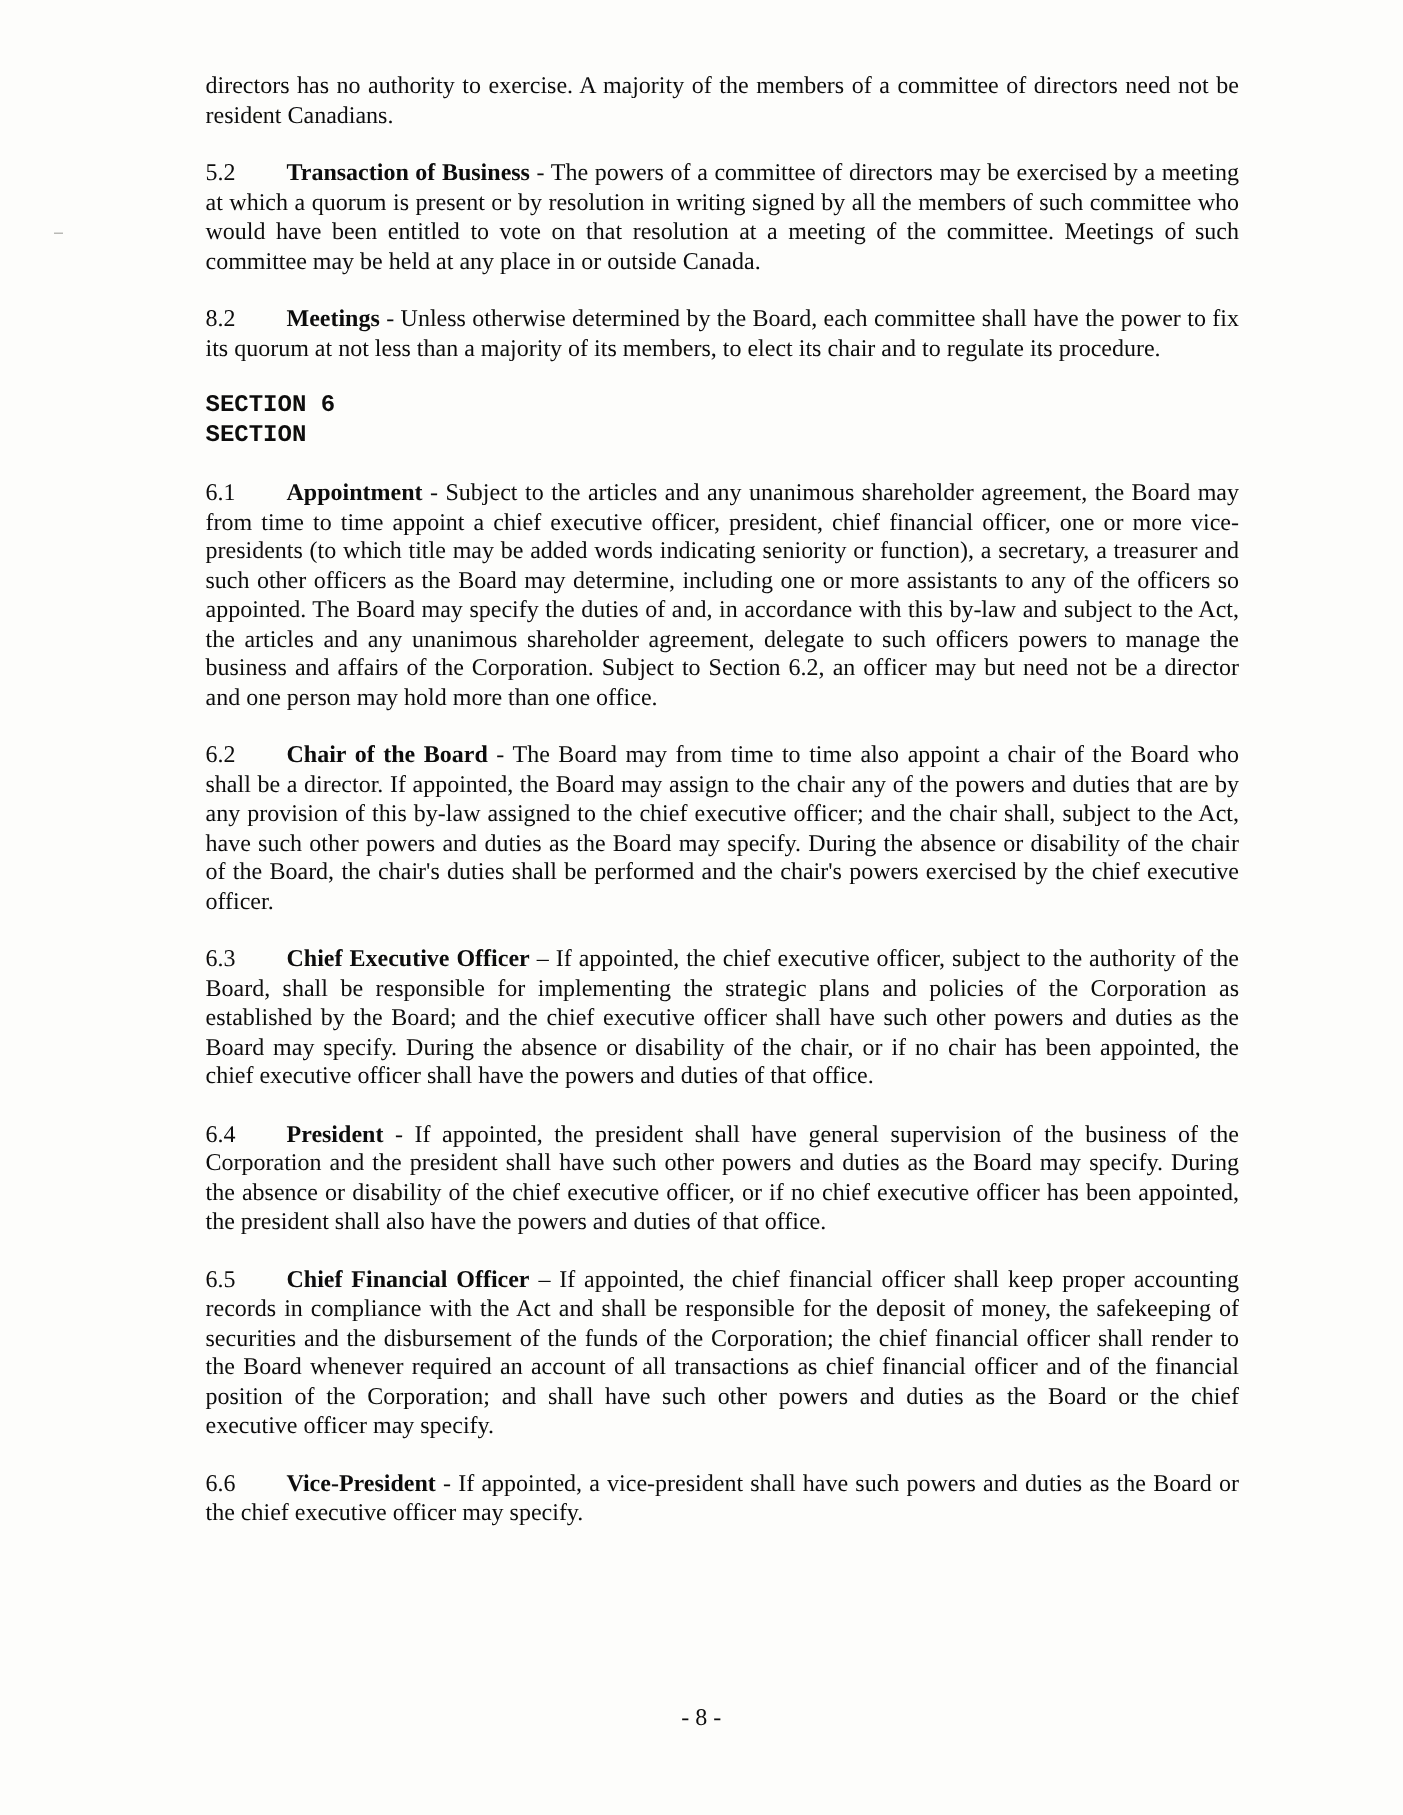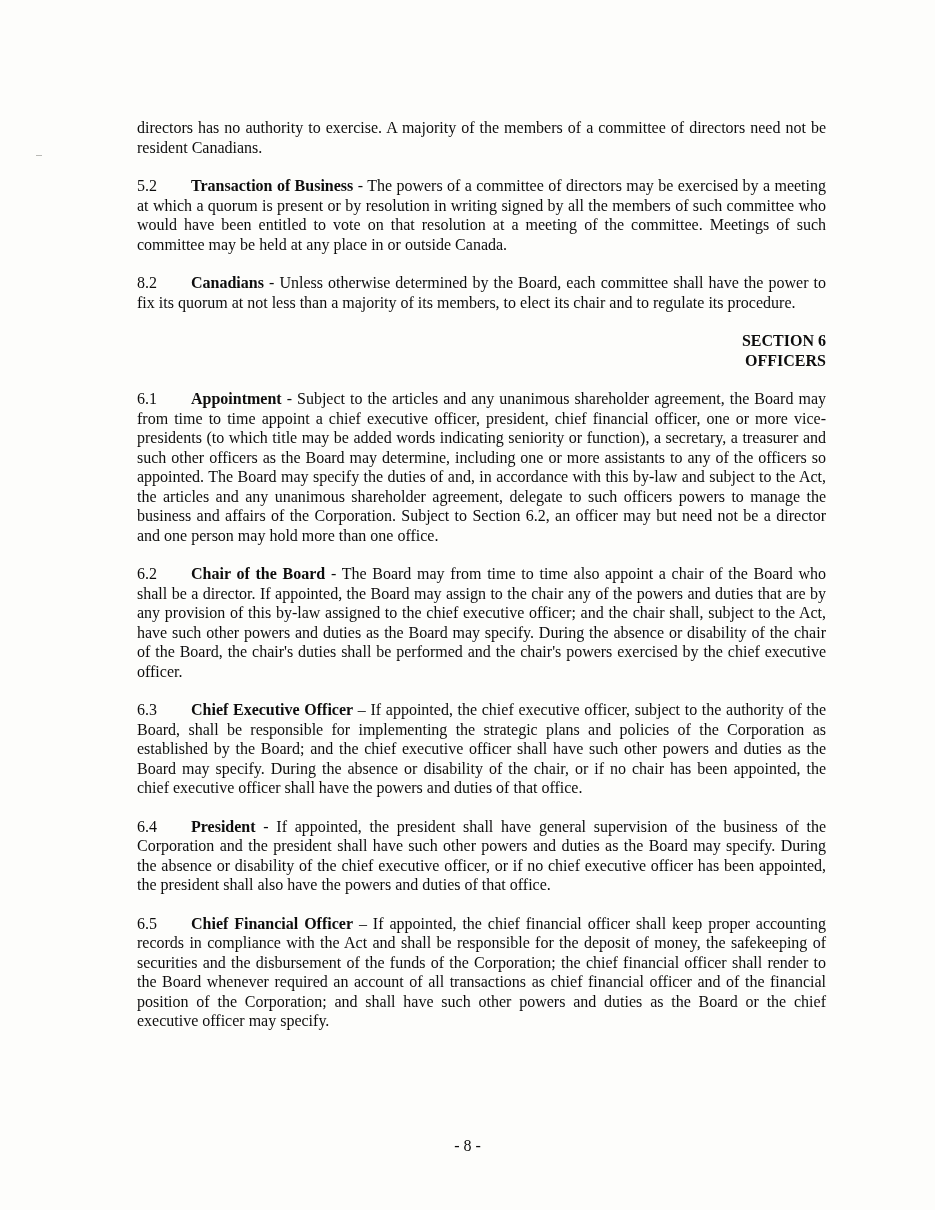--- a/index.html
+++ b/index.html
@@ -7,42 +7,43 @@
     padding: 0;
     background: #e9e9e7;
   }
   .page {
     position: relative;
     width: 935px;
     height: 1210px;
     margin: 0 auto;
     background: #fdfdfb;
     box-sizing: border-box;
-    padding: 118px 109px 0 137px;
+    padding: 48px 109px 0 137px;
     font-family: "Liberation Serif", serif;
     font-size: 16px;
     line-height: 19.5px;
     color: #0d0d0d;
     overflow: hidden;
   }
   .para {
     margin: 0 0 19px 0;
     text-align: justify;
   }
   .clause .num {
     display: inline-block;
     width: 54px;
   }
   .clause .title {
     font-weight: bold;
   }
   .section-heading {
-    text-align: right;
+    text-align: left;
     font-weight: bold;
     margin: 9px 0 19px 0;
+    font-family: Liberation Mono, monospace;
   }
   .footer {
     position: absolute;
     left: 0;
     right: 0;
     bottom: 55px;
     text-align: center;
     font-family: "Liberation Serif", serif;
     font-size: 16px;
     color: #0d0d0d;
@@ -63,26 +64,26 @@
 
   <div class="scan-artifact"></div>
 
   <p class="para">directors has no authority to exercise.  A majority of the members of a committee of directors need not be resident Canadians.</p>
 
   <p class="para clause">
     <span class="num">5.2</span><span class="title">Transaction of Business</span><span class="body"> - The powers of a committee of directors may be exercised by a meeting at which a quorum is present or by resolution in writing signed by all the members of such committee who would have been entitled to vote on that resolution at a meeting of the committee.  Meetings of such committee may be held at any place in or outside Canada.</span>
   </p>
 
   <p class="para clause">
-    <span class="num">8.2</span><span class="title">Canadians</span><span class="body"> - Unless otherwise determined by the Board, each committee shall have the power to fix its quorum at not less than a majority of its members, to elect its chair and to regulate its procedure.</span>
+    <span class="num">8.2</span><span class="title">Meetings</span><span class="body"> - Unless otherwise determined by the Board, each committee shall have the power to fix its quorum at not less than a majority of its members, to elect its chair and to regulate its procedure.</span>
   </p>
 
   <div class="section-heading">
     <div>SECTION 6</div>
-    <div>OFFICERS</div>
+    <div>SECTION</div>
   </div>
 
   <p class="para clause">
     <span class="num">6.1</span><span class="title">Appointment</span><span class="body"> - Subject to the articles and any unanimous shareholder agreement, the Board may from time to time appoint a chief executive officer, president, chief financial officer, one or more vice-presidents (to which title may be added words indicating seniority or function), a secretary, a treasurer and such other officers as the Board may determine, including one or more assistants to any of the officers so appointed.  The Board may specify the duties of and, in accordance with this by-law and subject to the Act, the articles and any unanimous shareholder agreement, delegate to such officers powers to manage the business and affairs of the Corporation.  Subject to Section 6.2, an officer may but need not be a director and one person may hold more than one office.</span>
   </p>
 
   <p class="para clause">
     <span class="num">6.2</span><span class="title">Chair of the Board</span><span class="body"> - The Board may from time to time also appoint a chair of the Board who shall be a director.  If appointed, the Board may assign to the chair any of the powers and duties that are by any provision of this by-law assigned to the chief executive officer; and the chair shall, subject to the Act, have such other powers and duties as the Board may specify.  During the absence or disability of the chair of the Board, the chair's duties shall be performed and the chair's powers exercised by the chief executive officer.</span>
   </p>
 
@@ -91,16 +92,19 @@
   </p>
 
   <p class="para clause">
     <span class="num">6.4</span><span class="title">President</span><span class="body"> - If appointed, the president shall have general supervision of the business of the Corporation and the president shall have such other powers and duties as the Board may specify.  During the absence or disability of the chief executive officer, or if no chief executive officer has been appointed, the president shall also have the powers and duties of that office.</span>
   </p>
 
   <p class="para clause">
     <span class="num">6.5</span><span class="title">Chief Financial Officer</span><span class="body"> – If appointed, the chief financial officer shall keep proper accounting records in compliance with the Act and shall be responsible for the deposit of money, the safekeeping of securities and the disbursement of the funds of the Corporation; the chief financial officer shall render to the Board whenever required an account of all transactions as chief financial officer and of the financial position of the Corporation; and shall have such other powers and duties as the Board or the chief executive officer may specify.</span>
   </p>
 
+  <p class="para clause">
+    <span class="num">6.6</span><span class="title">Vice-President</span><span class="body"> - If appointed, a vice-president shall have such powers and duties as the Board or the chief executive officer may specify.</span>
+  </p>
 
   <div class="footer">- 8 -</div>
 
 </div>
 
 </body></html>

